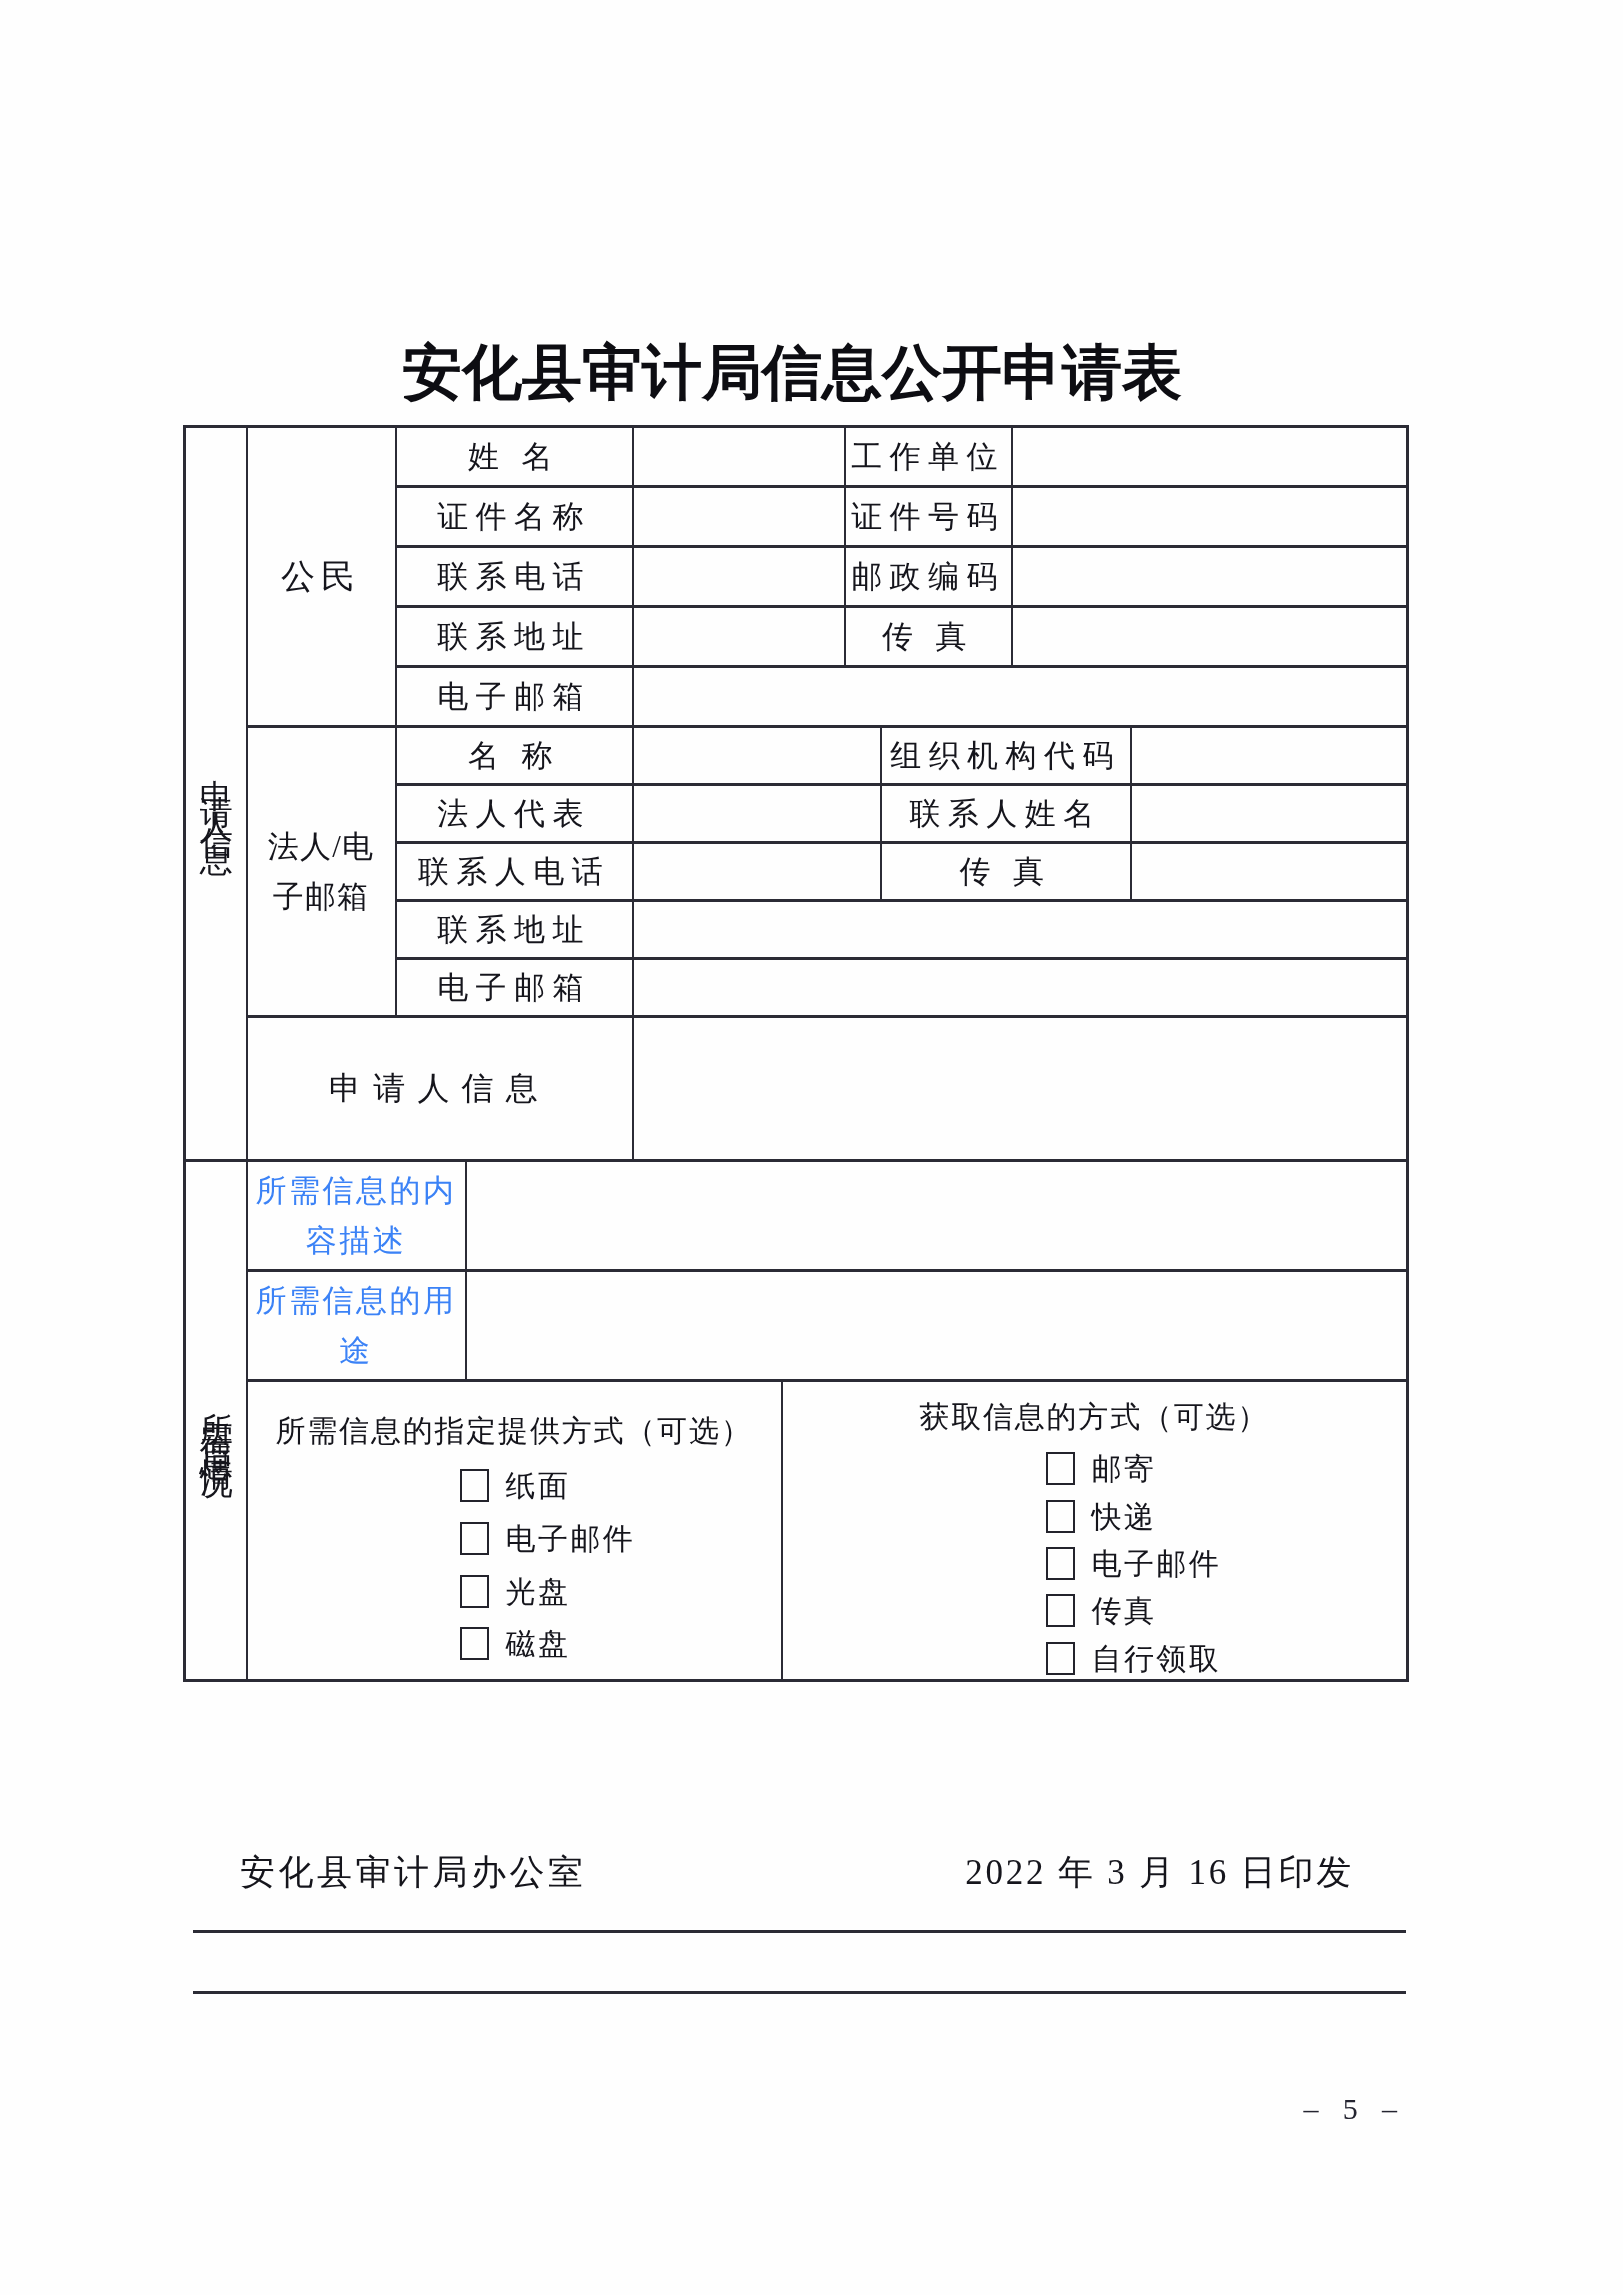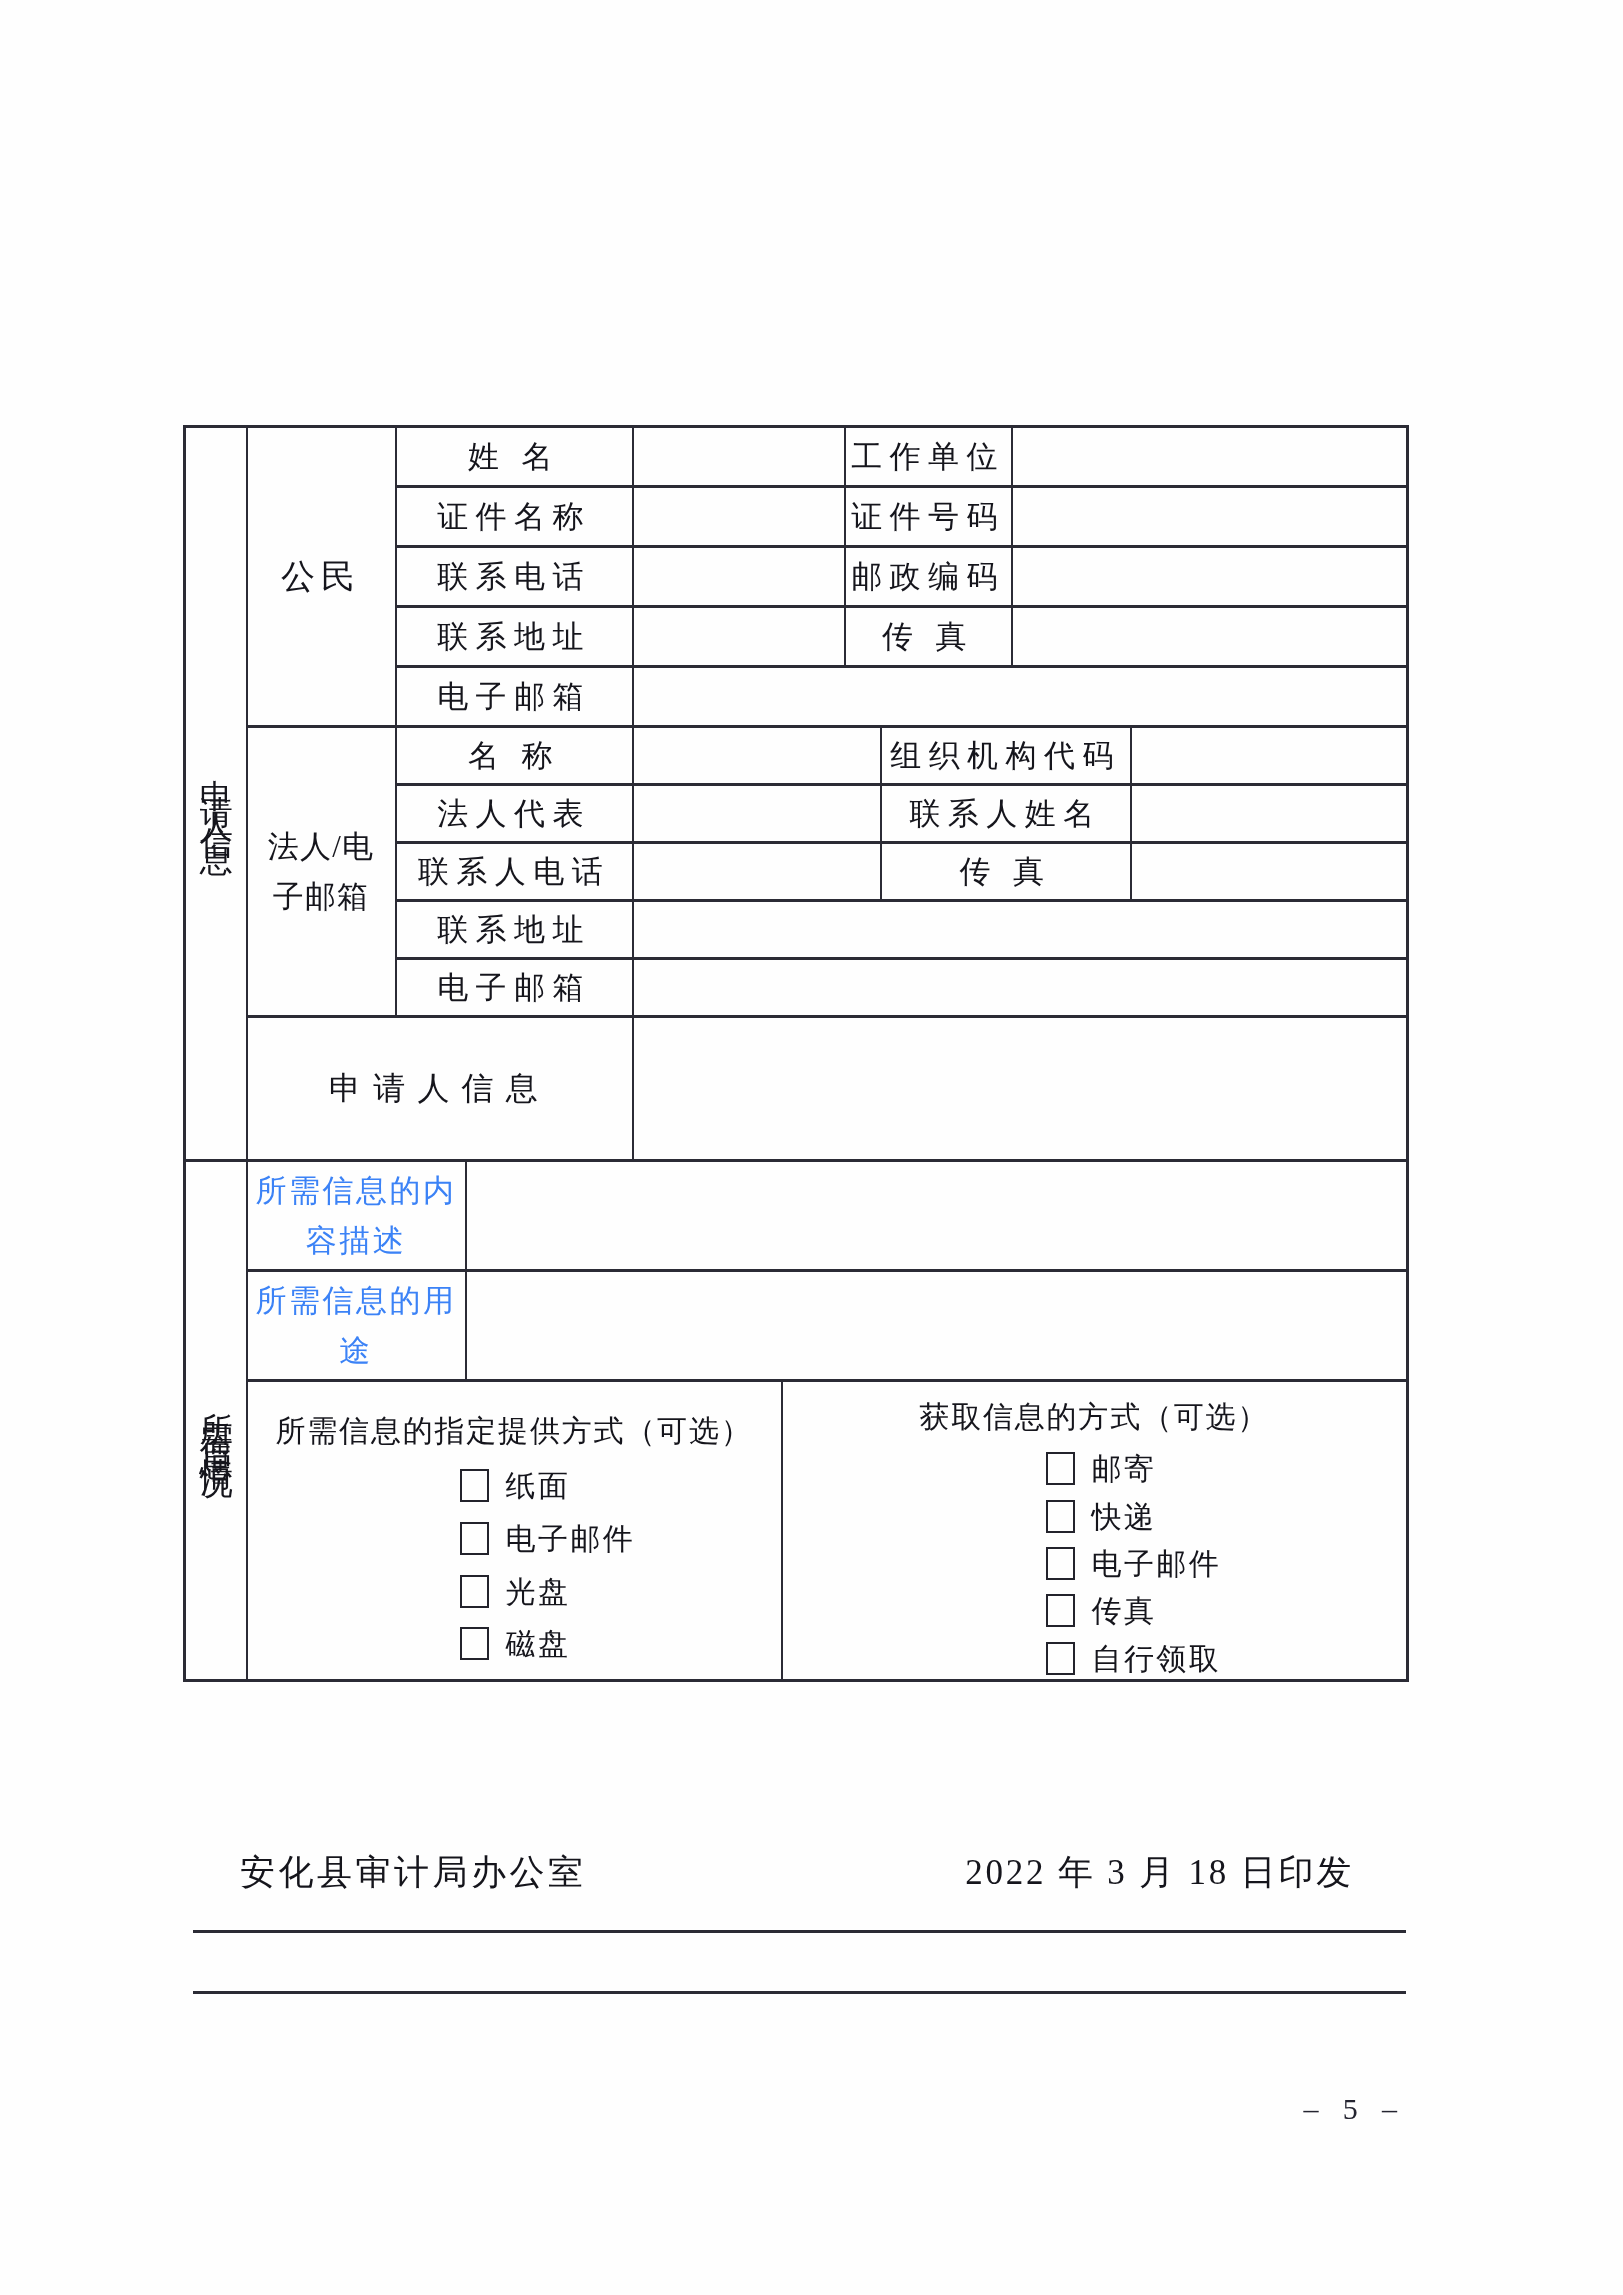--- a/index.html
+++ b/index.html
@@ -85,20 +85,21 @@
     position:absolute;left:1276px;top:2092px;width:157px;
     text-align:center;font-size:30px;letter-spacing:0.28em;
     color:#242430;white-space:nowrap;
   }
 </style>
 </head>
 <body>
 
 <div class="page">
 
+  <div class="doc-title">安化县审计局信息公开申请表</div>
 
   <table class="form">
     <colgroup>
       <col style="width:62px">
         <col style="width:149px">
         <col style="width:70px">
       <col style="width:167px">
         <col style="width:149px">
         <col style="width:63px">
       <col style="width:36px">
@@ -235,19 +236,19 @@
           </div>
         </div>
       </td>
     </tr>
   </tbody>
     </table>
 
   <div class="footer-line top"></div>
   <div class="footer-row">
     <span class="footer-office">安化县审计局办公室</span>
-    <span class="footer-date">2022 年 3 月 18 日印发</span>
+    <span class="footer-date">2022 年 3 月 16 日印发</span>
   </div>
   <div class="footer-line bottom"></div>
 
   <div class="page-number">– 5 –</div>
 </div>
 
 
 </body></html>

